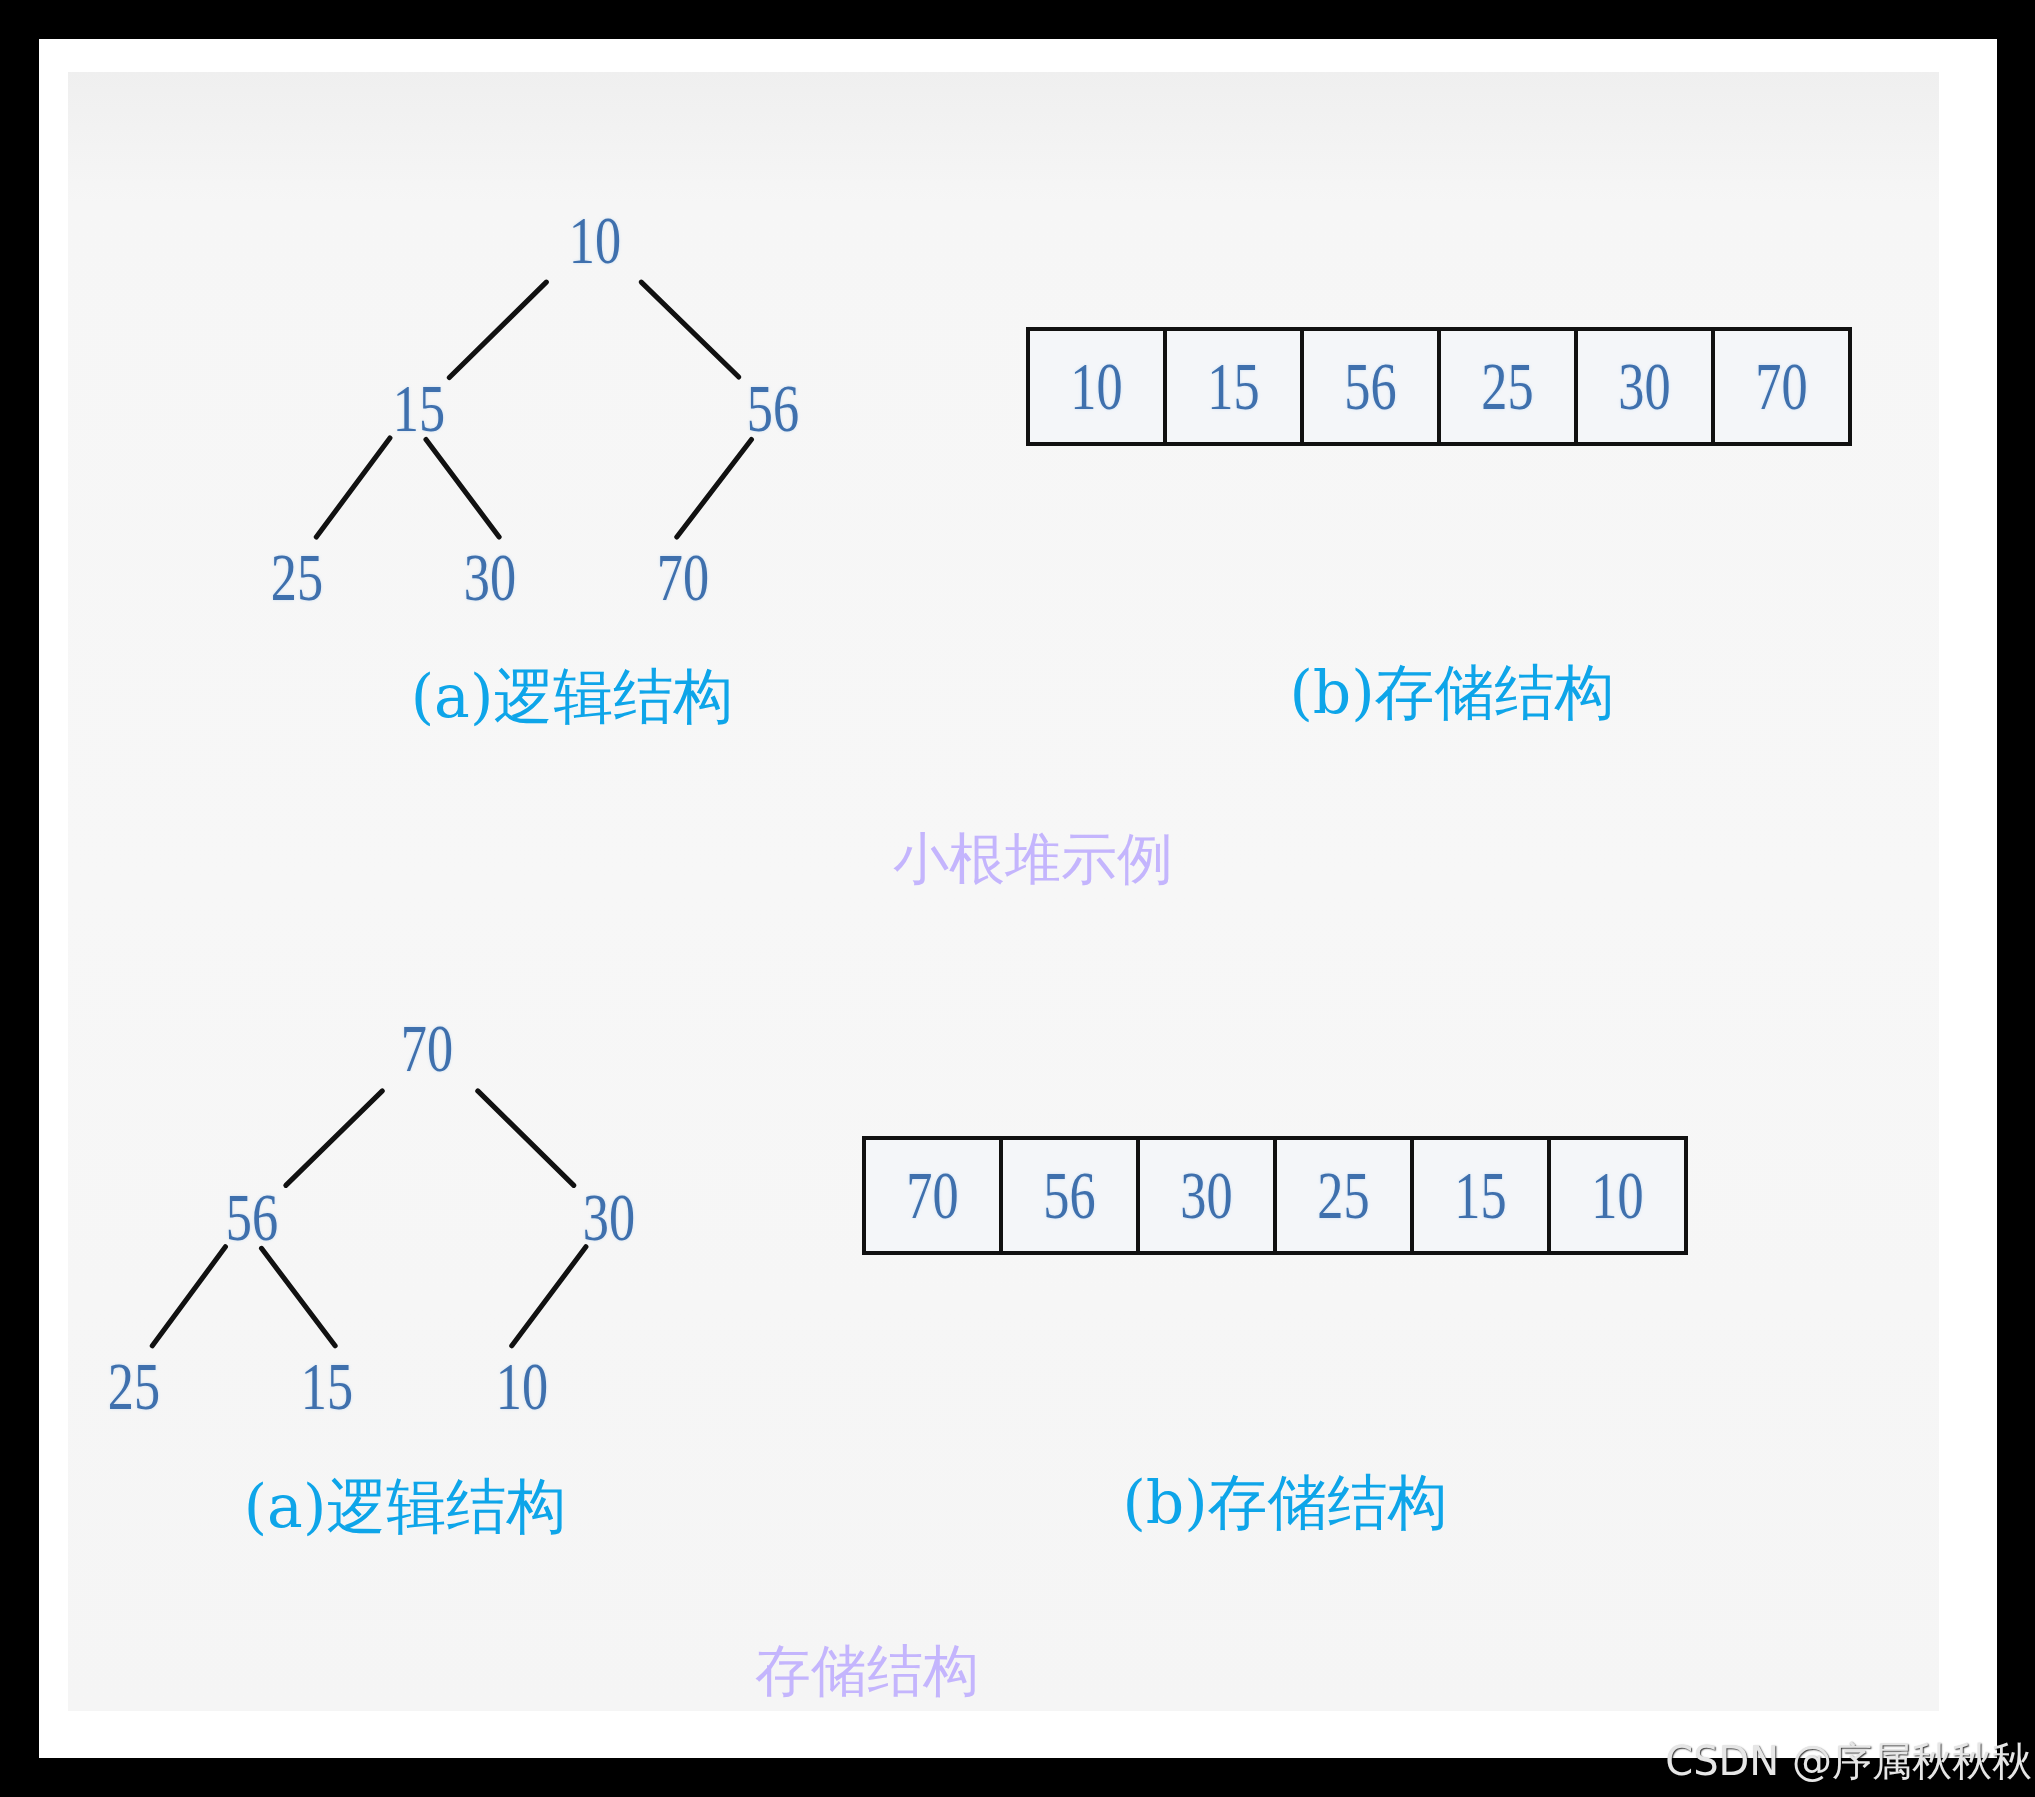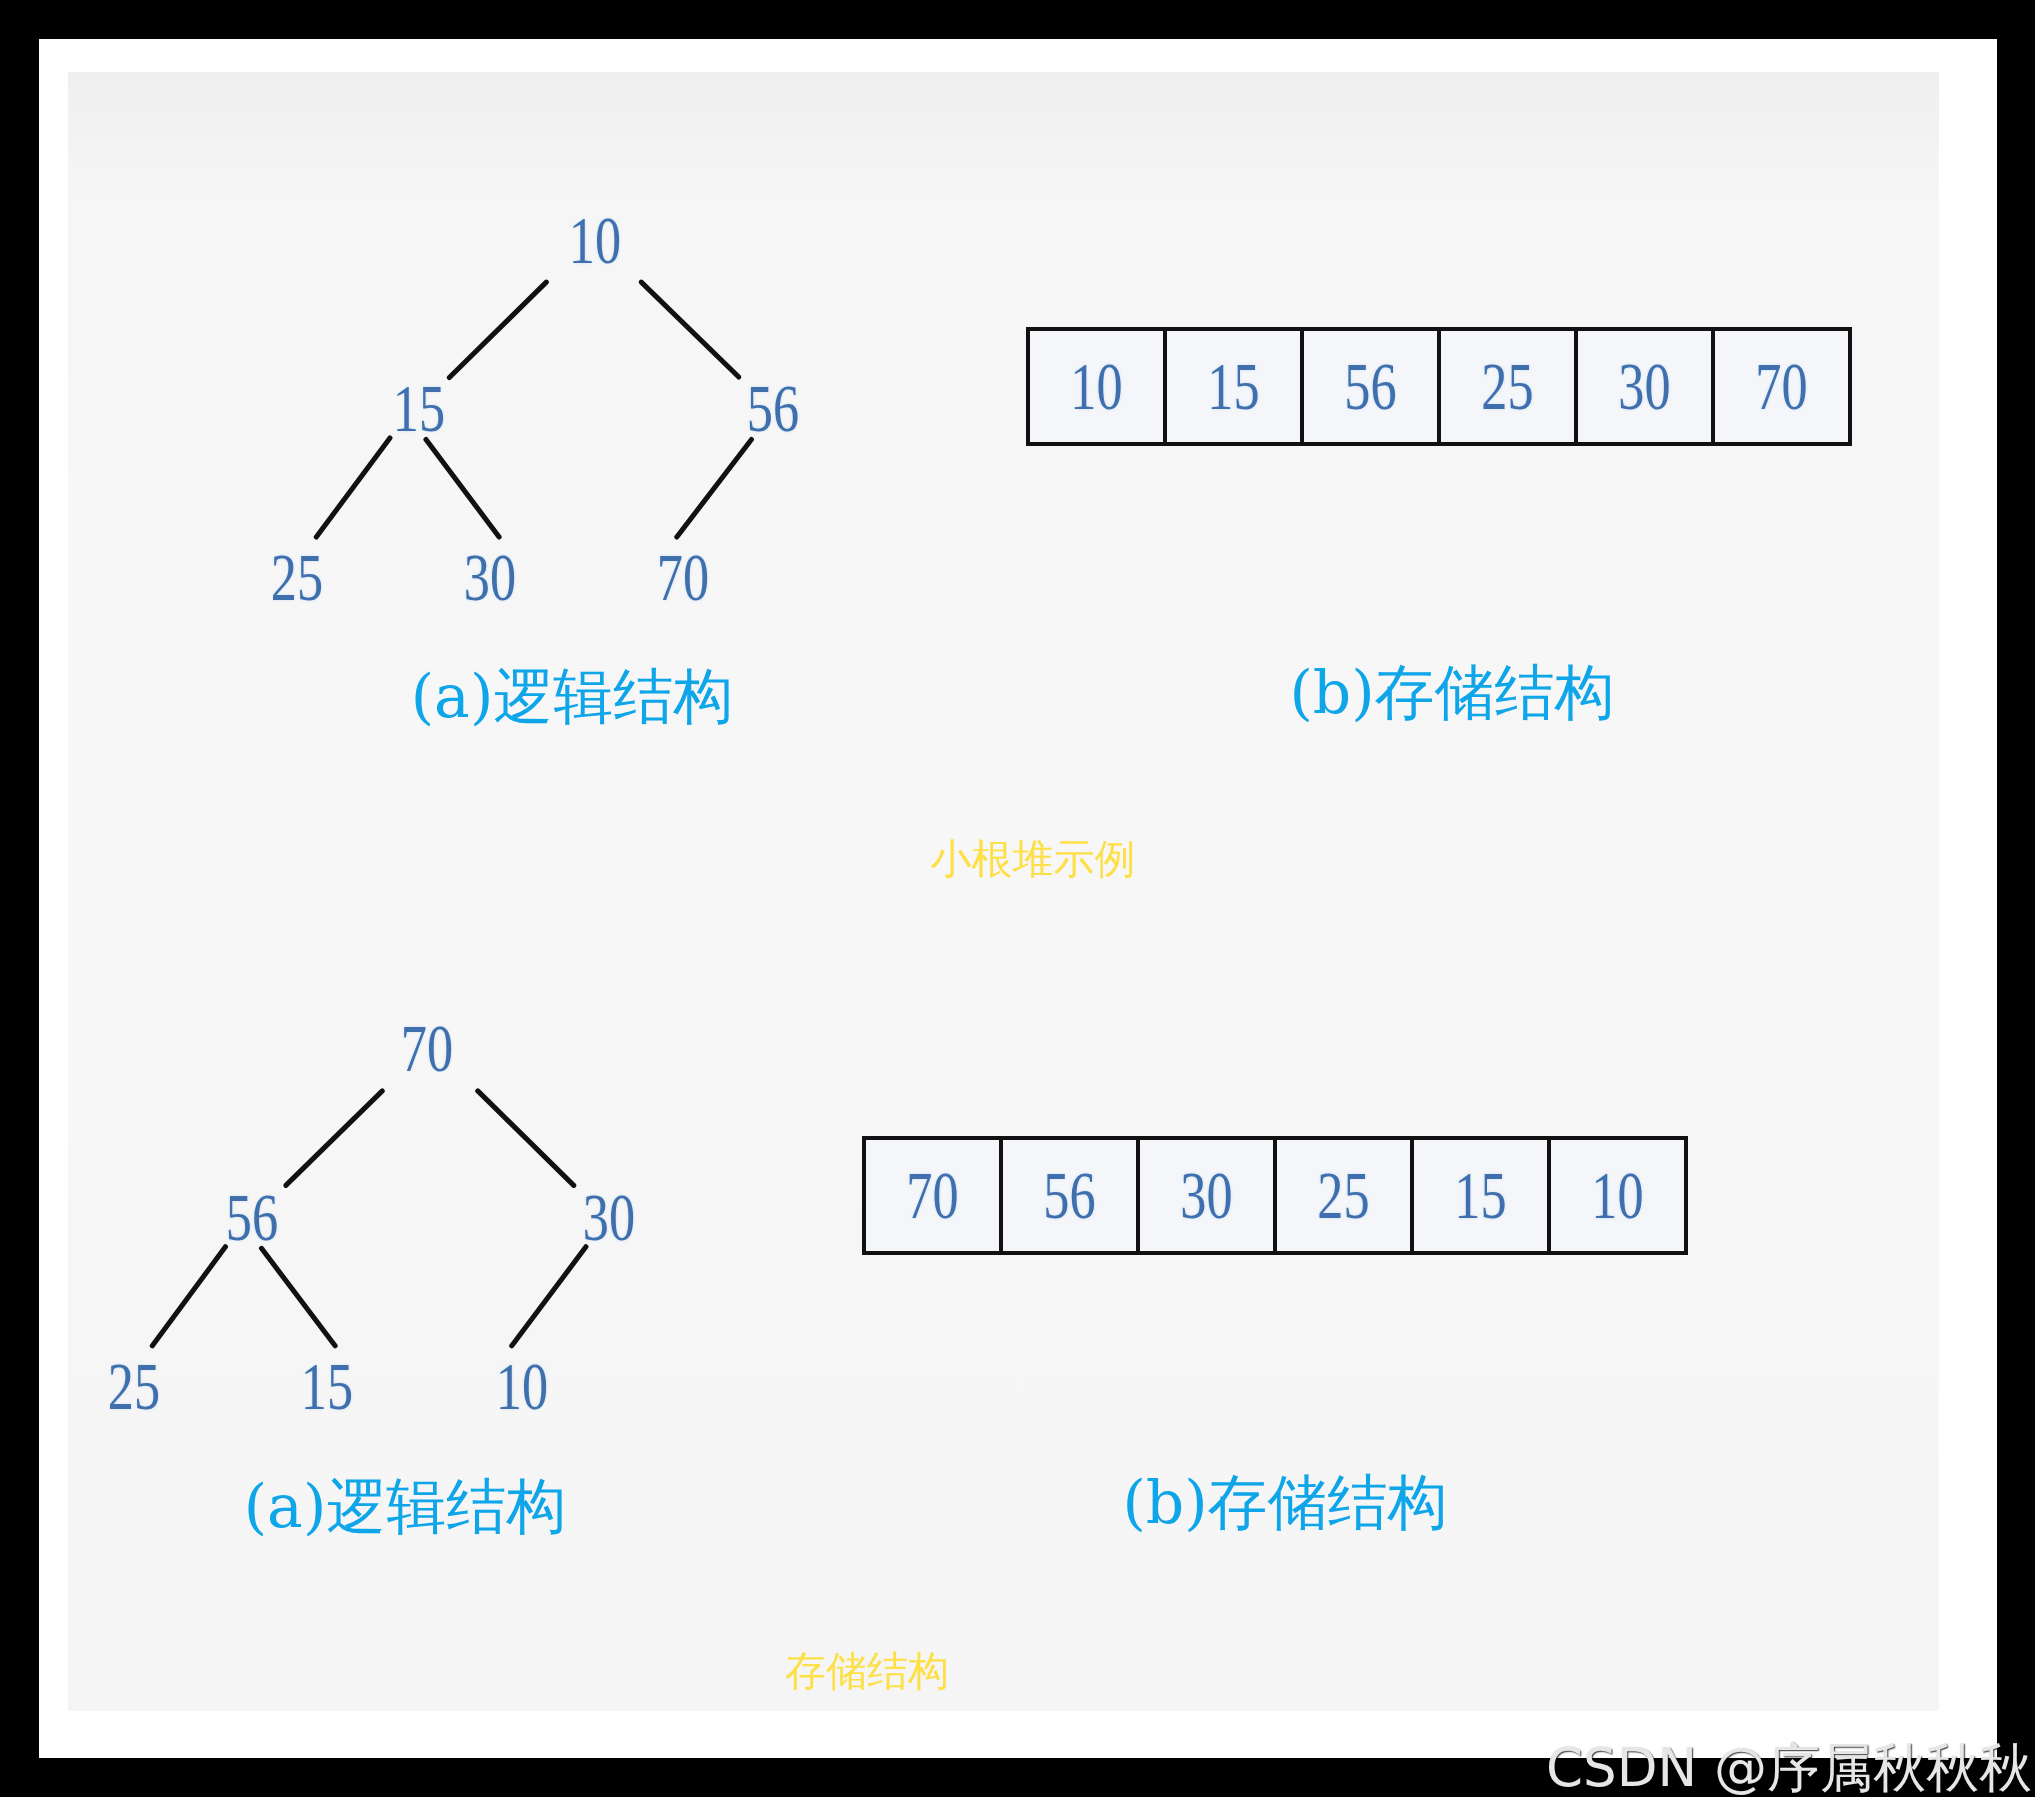--- a/index.html
+++ b/index.html
@@ -14,23 +14,23 @@
   svg.edges line { stroke: #111; stroke-width: 10; stroke-linecap: round; }
   .array { position: absolute; display: flex; border: 4.6px solid #111; box-sizing: border-box; background: #111; gap: 0; }
   .cell { flex: 1; background: #f4f6f9; margin: 0 2px; display: flex; align-items: center; justify-content: center;
           font-family: "Liberation Serif", "DejaVu Serif", serif; color: #3f70ad; font-size: 67px; }
   .cell:first-child { margin-left: 0; }
   .cell:last-child { margin-right: 0; }
   .cell span { display: inline-block; transform: scaleX(0.78); text-shadow: 0 0 3px rgba(170,205,240,0.6); }
   .caption { position: absolute; transform: translate(-50%, -50%); font-family: "DejaVu Serif", "Liberation Serif", serif;
              color: #0ea5e9; font-size: 60px; white-space: nowrap; line-height: 1; }
   .title { position: absolute; transform: translate(-50%, -50%); font-family: "DejaVu Serif", "Liberation Serif", serif;
-           color: #fde047; font-size: 41px; white-space: nowrap; line-height: 1; }
+           color: #c4b5fd; font-size: 56px; white-space: nowrap; line-height: 1; }
   .watermark { position: absolute; right: 3px; top: 1741px; font-family: "DejaVu Sans", "Liberation Sans", sans-serif;
-               font-size: 53px; color: #e6e6e6; white-space: nowrap; line-height: 1;
+               font-size: 40px; color: #e6e6e6; white-space: nowrap; line-height: 1;
                text-shadow: 1px 1px 1.5px rgba(0,0,0,0.8); }
 </style>
 </head>
 <body>
 
 <div class="frame"></div>
 <div class="panel"></div>
 
 <svg class="edges" viewBox="0 0 4008 3540">
   <g>

